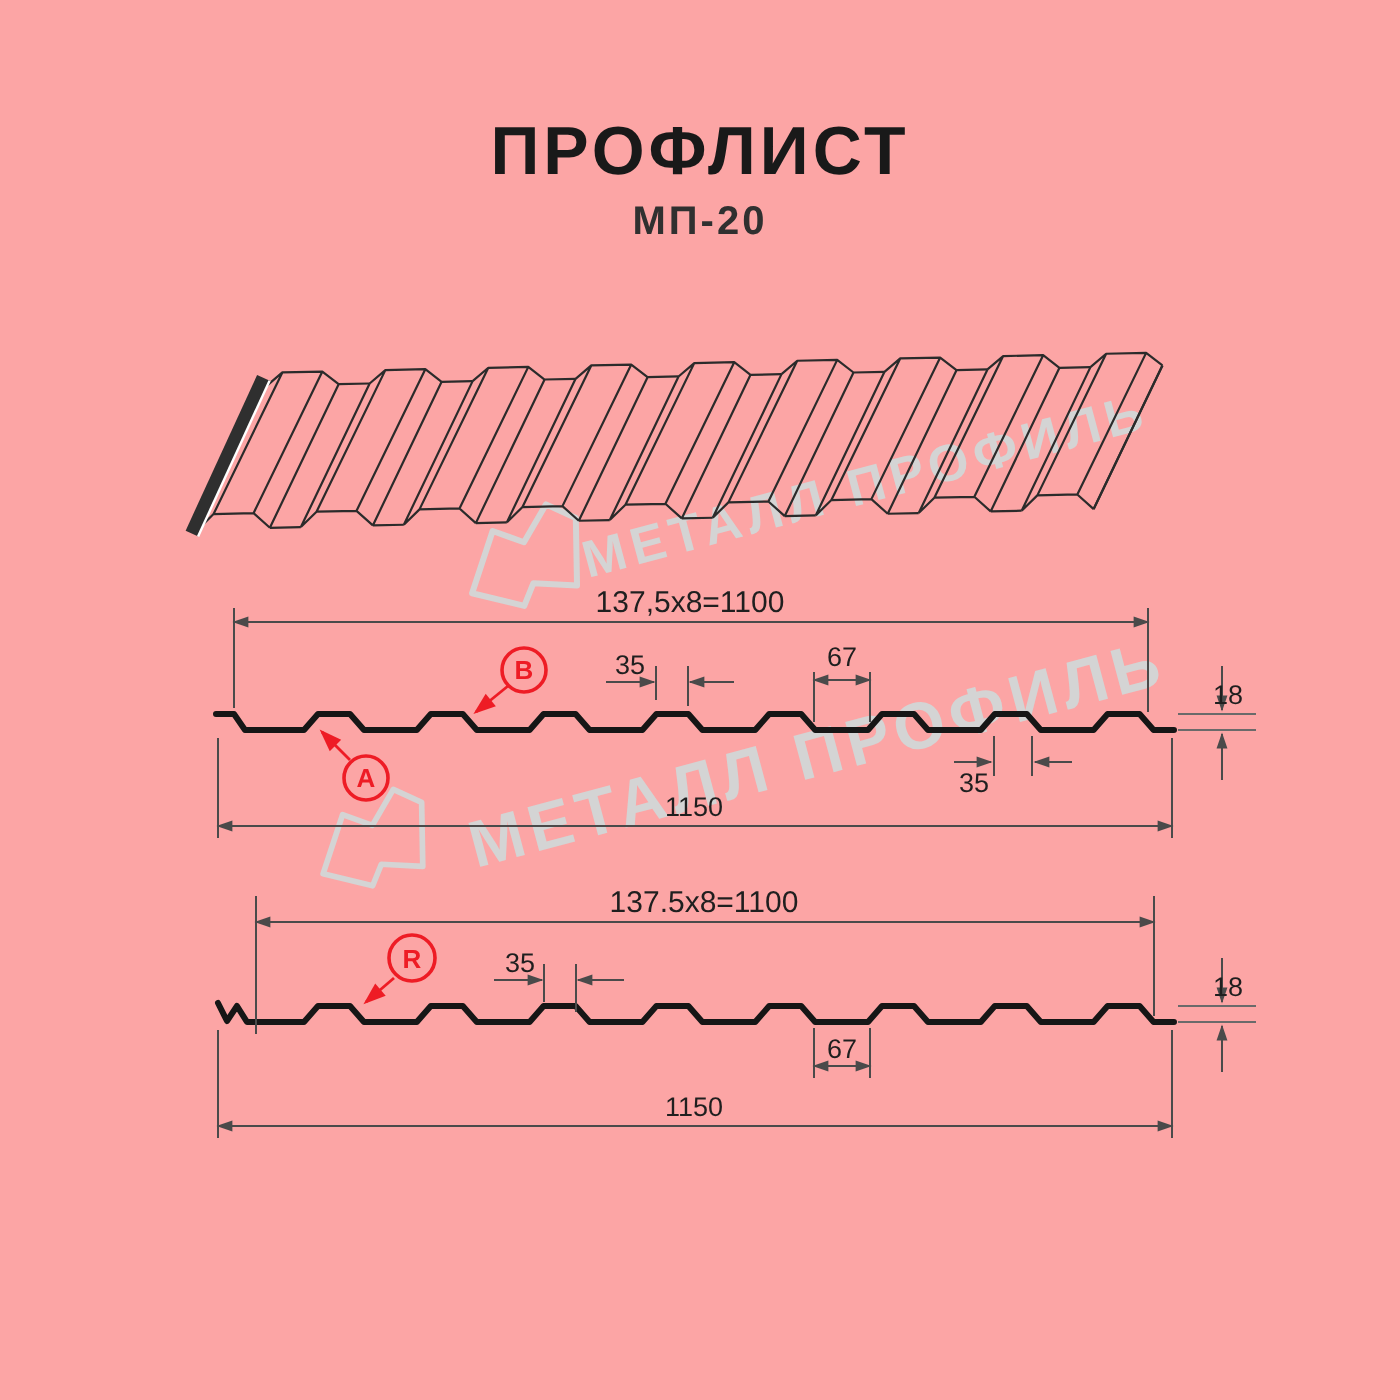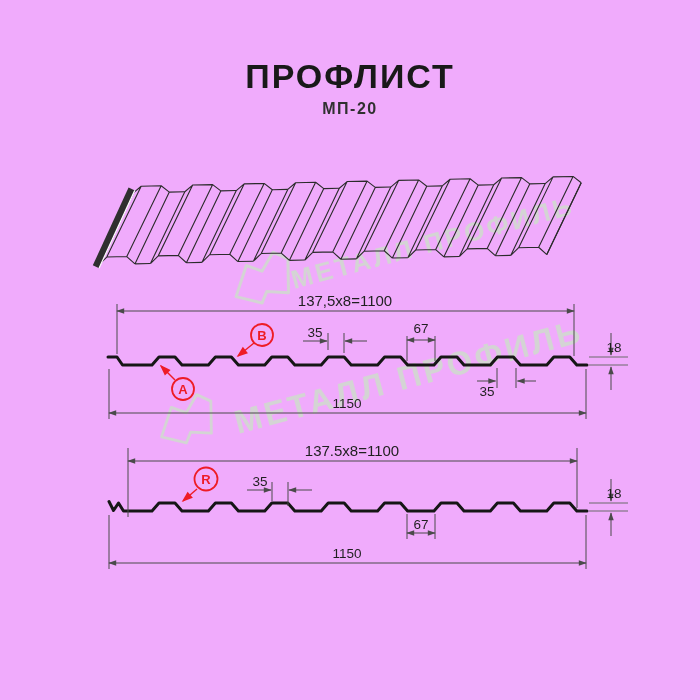--- a/index.html
+++ b/index.html
@@ -1,21 +1,21 @@
 <!DOCTYPE html>
 <html><head>
 <meta charset="utf-8">
 <style>
   html,body{margin:0;padding:0;background:#fff;}
-  .stage{position:relative;width:700px;height:700px;background:#f0abfc;overflow:hidden;
+  .stage{position:relative;width:700px;height:700px;background:#fca5a5;overflow:hidden;
          font-family:"Liberation Sans",sans-serif;}
   .title{position:absolute;top:57px;left:0;width:700px;text-align:center;
          font-size:34px;font-weight:bold;letter-spacing:2px;color:#191919;}
   .subtitle{position:absolute;top:100px;left:0;width:700px;text-align:center;
-         font-size:16px;font-weight:bold;letter-spacing:1.5px;color:#303030;}
+         font-size:20px;font-weight:bold;letter-spacing:1.5px;color:#303030;}
   .footer{position:absolute;top:616px;left:0;width:700px;text-align:center;
          font-size:14.5px;font-weight:bold;letter-spacing:0.6px;color:#474747;}
   svg{position:absolute;top:0;left:0;}
   .profile{stroke:#161616;stroke-width:3;fill:none;stroke-linejoin:round;stroke-linecap:round;}
   .dim-line{stroke:#4a4a4a;stroke-width:1;fill:none;}
   .ref-line{stroke:#6a6a6a;stroke-width:1;fill:none;}
   .dim-text{font-family:"Liberation Sans",sans-serif;font-size:13.5px;fill:#1f1f1f;text-anchor:middle;}
   .formula{font-size:15px;}
   .red-line{stroke-width:1.4;fill:none;}
   .red-circle{stroke-width:1.8;fill:none;}

